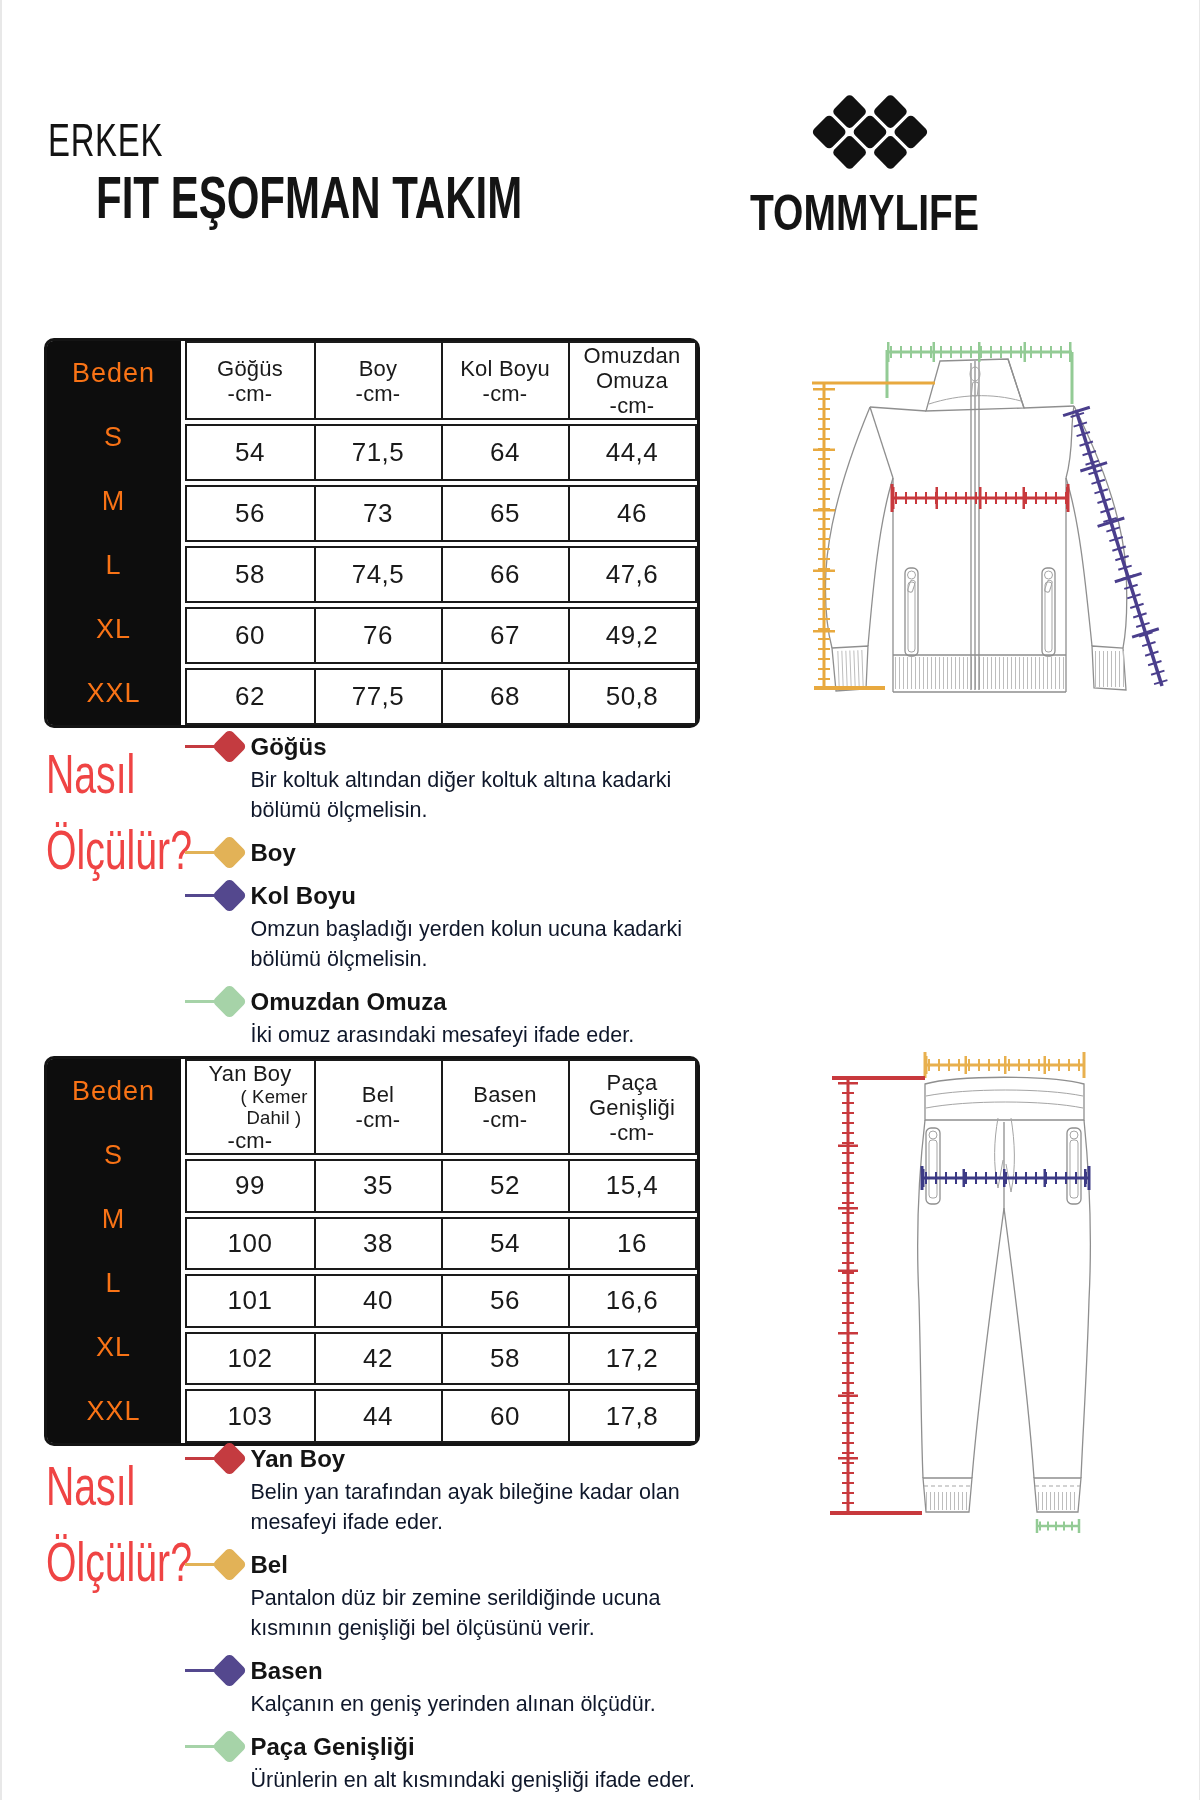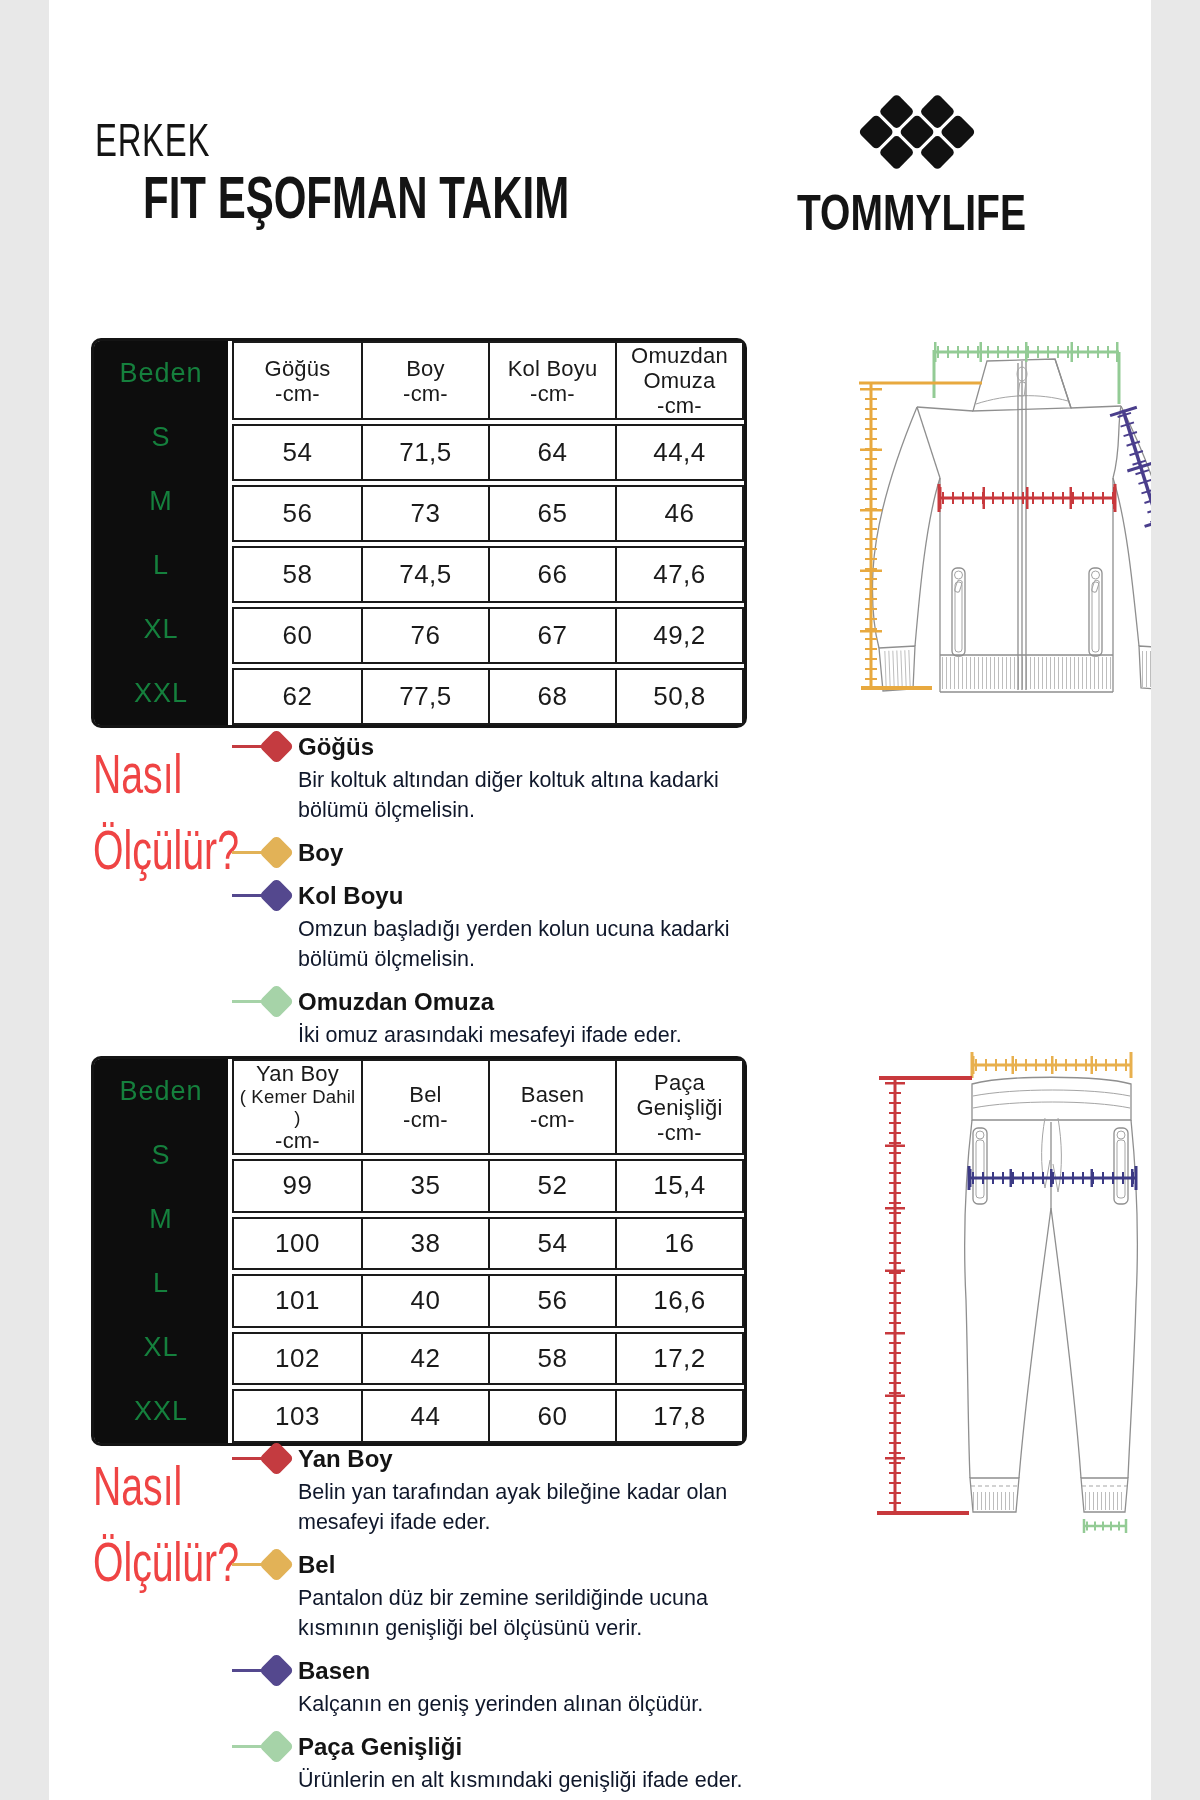--- a/index.html
+++ b/index.html
@@ -1,42 +1,42 @@
 <!DOCTYPE html>
 <html><head>
 <meta charset="utf-8">
 <style>
   html,body{margin:0;padding:0;background:#e8e8e8;}
-  #page{position:relative;width:1102px;height:1800px;background:#ffffff;margin:0 auto;
+  #page{position:relative;width:1197px;height:1800px;background:#ffffff;margin:0 auto;
         font-family:"Liberation Sans",sans-serif;color:#141414;overflow:hidden;}
 
   
   .cond{display:inline-block;transform:scaleX(.70);transform-origin:left top;white-space:nowrap;}
   #subtitle{position:absolute;left:46px;top:112px;font-size:47px;font-weight:400;letter-spacing:1px;}
   #title{position:absolute;left:46px;top:163px;font-size:60px;font-weight:800;letter-spacing:0;margin-left:48px;}
   #logo{position:absolute;left:806px;top:88px;width:124px;height:88px;}
   #brand{position:absolute;left:748px;top:184px;font-size:50px;font-weight:800;}
   #brand .cond{transform:scaleX(.78);}
 
   
   .size-table{position:absolute;left:42px;width:656px;height:390px;box-sizing:border-box;
               border:3px solid #141414;border-radius:10px;display:flex;background:#fff;}
   .size-col{width:134px;background:#0d0d0d;border-radius:6px 0 0 6px;display:grid;
-            grid-template-rows:repeat(6,1fr);color:#15803d;text-align:left;}
+            grid-template-rows:repeat(6,1fr);color:#f97316;text-align:left;}
   .size-col>div{display:flex;align-items:center;justify-content:center;font-size:27px;letter-spacing:1px;}
   .size-head{font-size:26px;}
   .rows{flex:1;display:flex;flex-direction:column;gap:4px;}
   .trow{flex:1;display:grid;grid-template-columns:repeat(4,1fr);border:2px solid #1a1a1a;
         margin-left:4px;background:#fff;}
   .tcell{display:flex;flex-direction:column;align-items:center;justify-content:center;
          font-size:26px;color:#1a1a1a;letter-spacing:.5px;}
   .tcell + .tcell{border-left:2px solid #1a1a1a;}
   .th{font-size:22px;line-height:25px;text-align:center;letter-spacing:.2px;}
   .th .h1{font-size:22px;}
-  .th .h2{font-size:18.5px;line-height:21px;}
+  .th .h2{font-size:18.5px;line-height:21px;margin-left:48px;}
   .th .h2:empty{display:none;}
   .th .h3{font-size:22px;}
   #table-jacket{top:338px;}
   #table-pants{top:1056px;}
 
   
   .how-heading{position:absolute;left:44px;font-size:56px;font-weight:400;line-height:76px;color:#ef4444;}
   #how1{top:736px;}
   #how2{top:1448px;}
 

